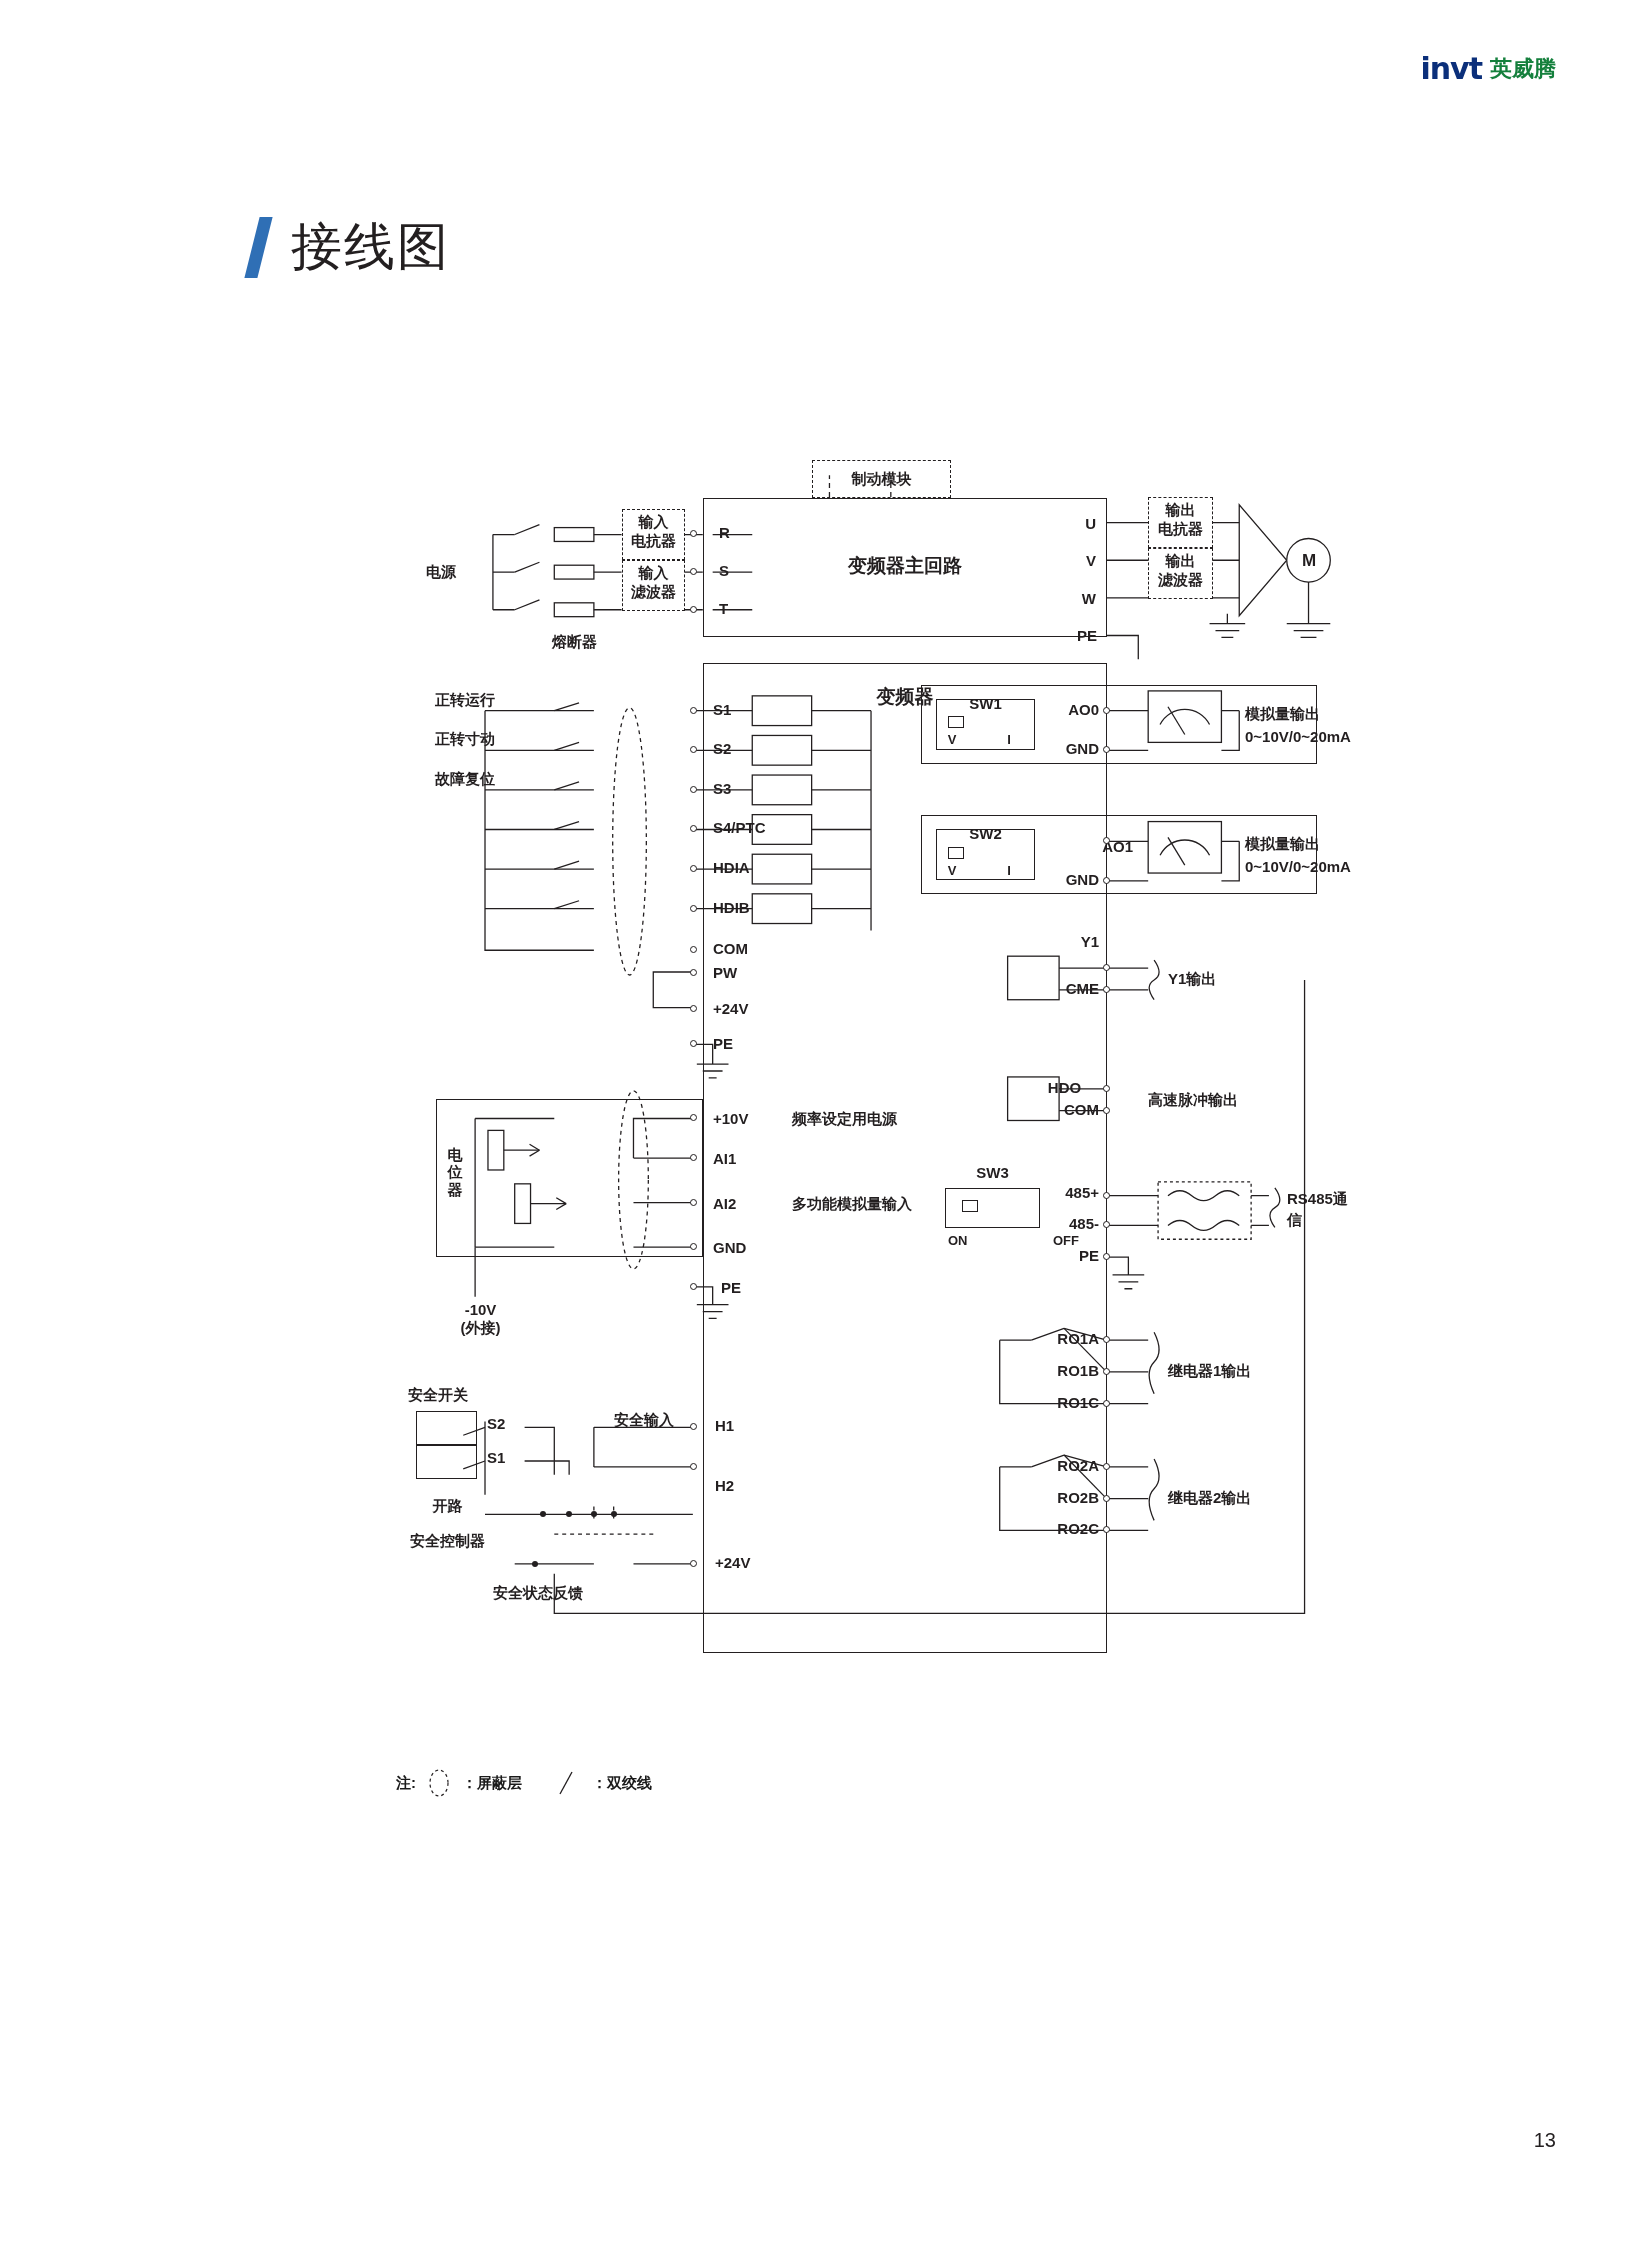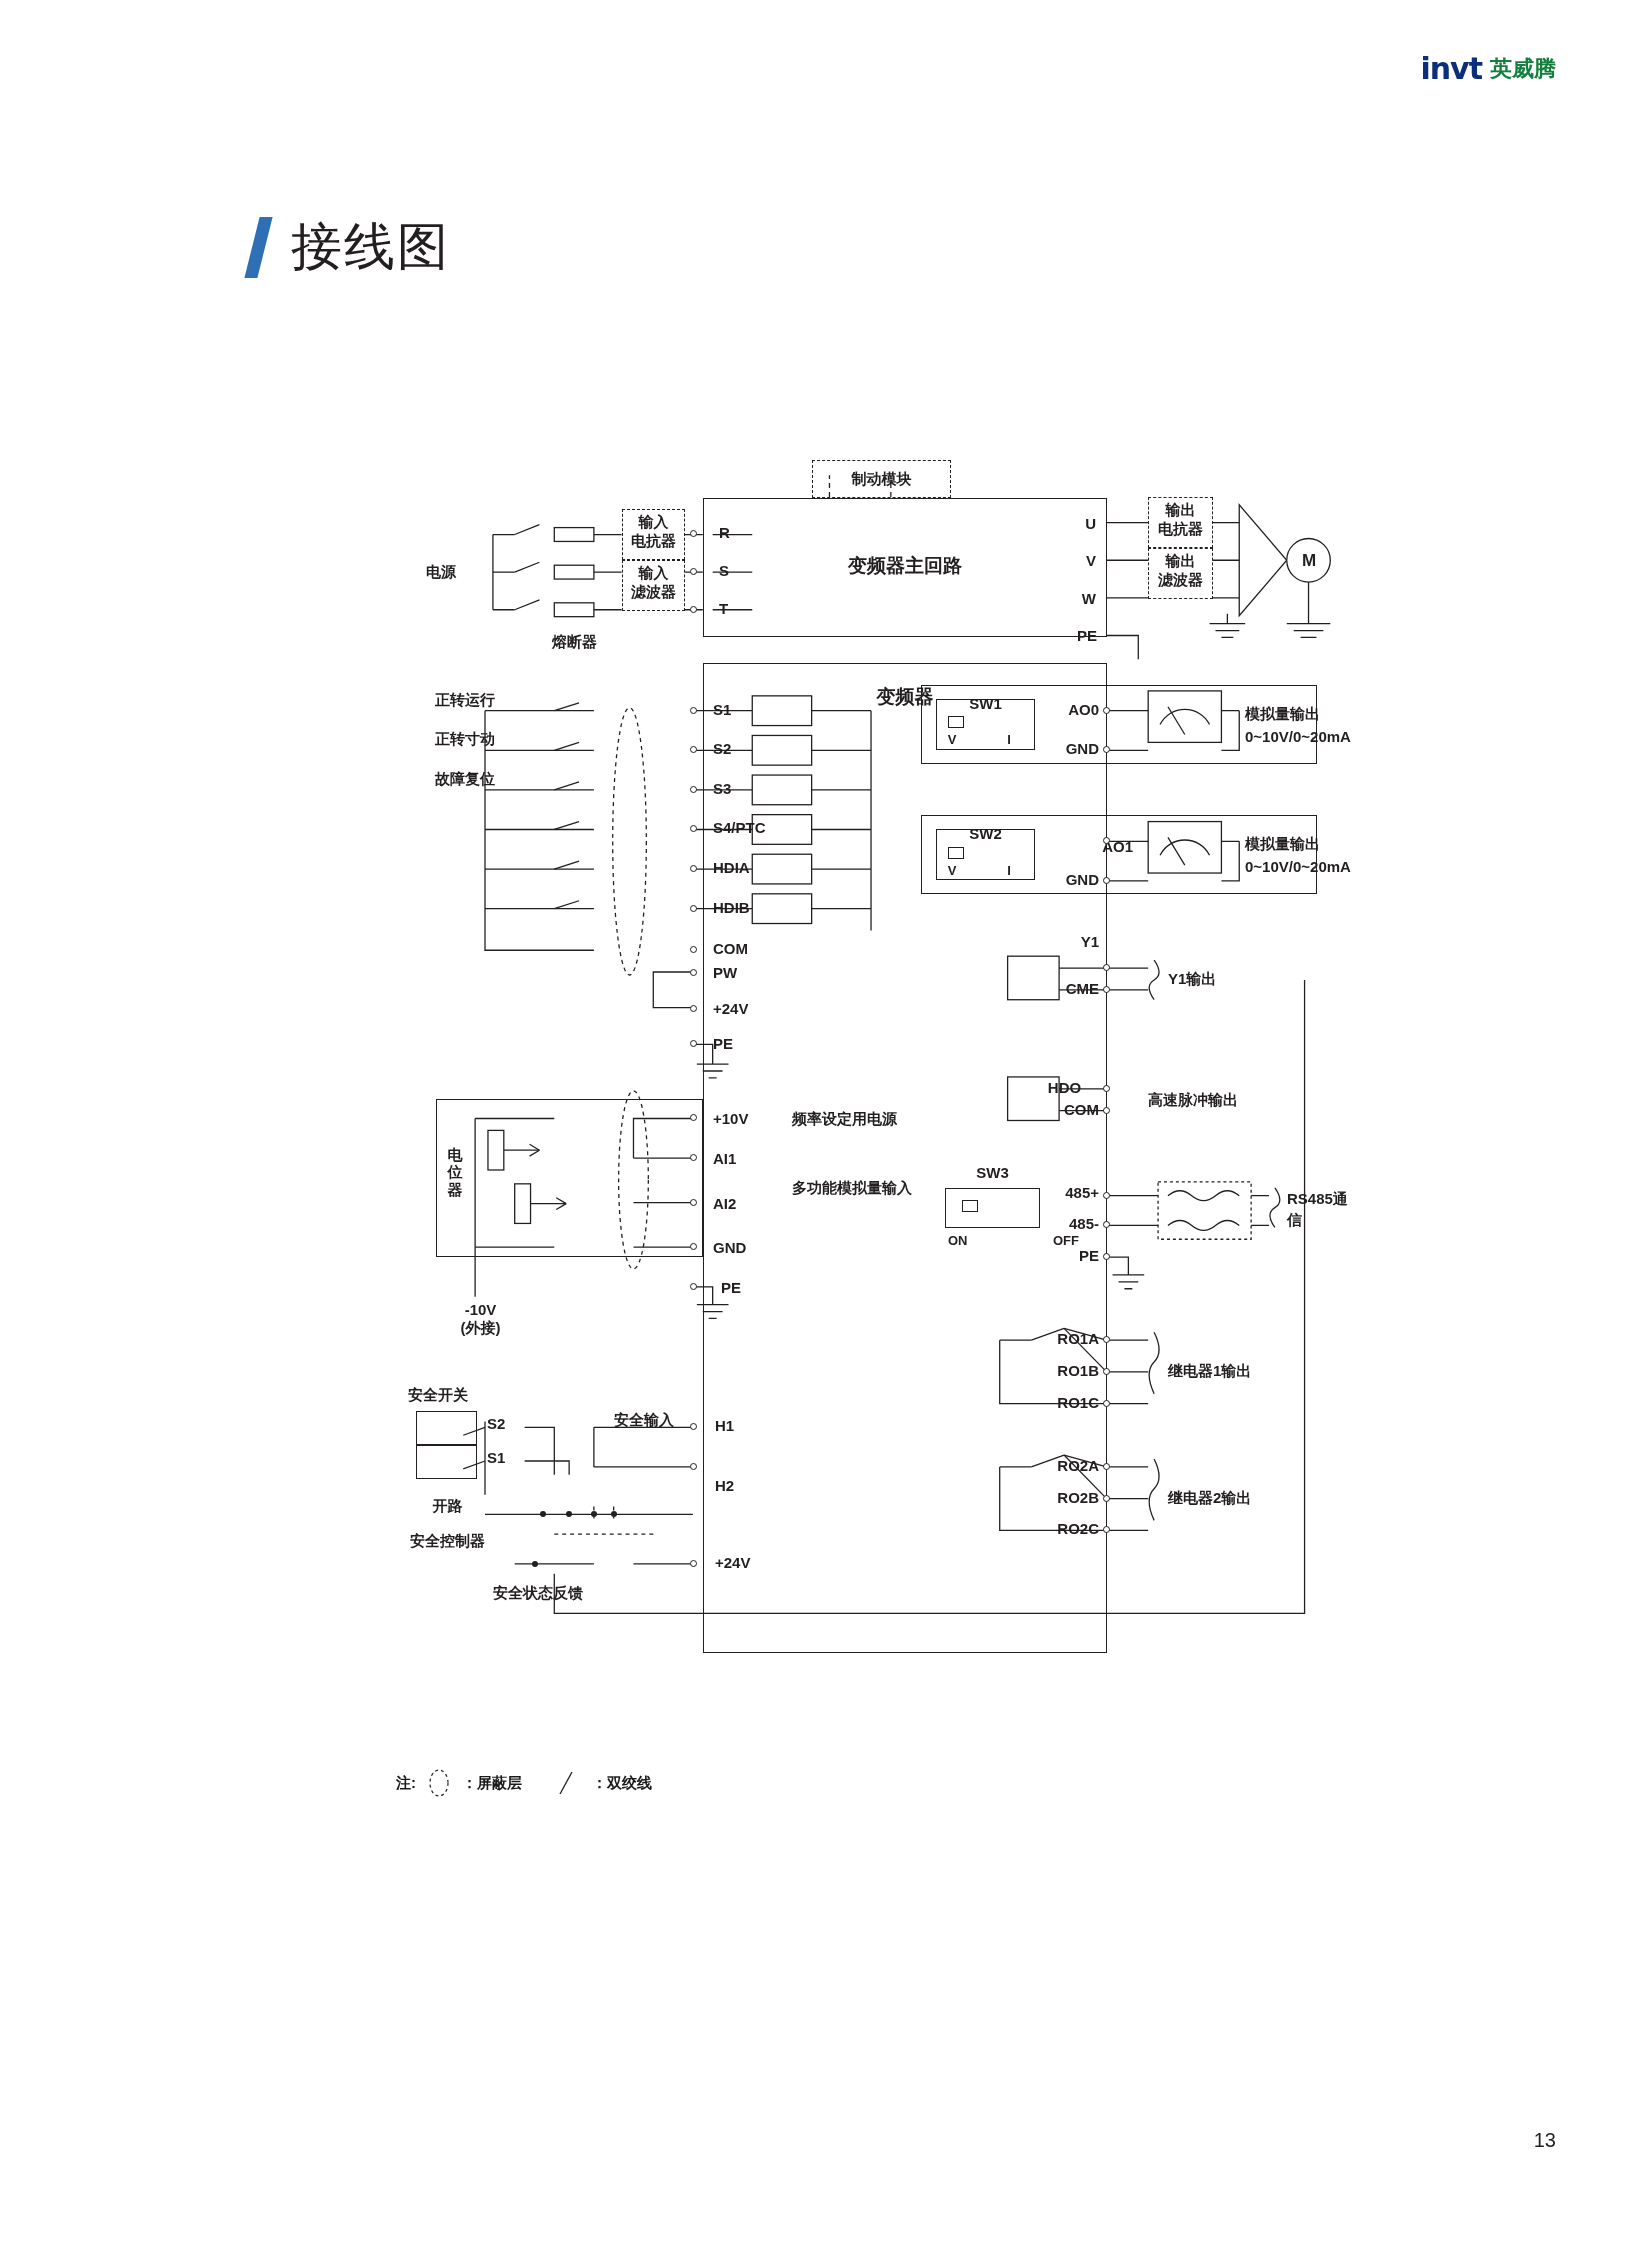--- a/index.html
+++ b/index.html
@@ -259,21 +259,21 @@
     <div class="lbl" style="left:713px;top:570px;">PE</div>
     <div class="dot" style="left:690px;top:481px;"></div>
     <div class="dot" style="left:690px;top:504px;"></div>
     <div class="dot" style="left:690px;top:540px;"></div>
     <div class="dot" style="left:690px;top:575px;"></div>
 
     <div class="lbl" style="left:713px;top:645px;">+10V</div>
     <div class="lbl" style="left:792px;top:645px;">频率设定用电源</div>
     <div class="lbl" style="left:713px;top:685px;">AI1</div>
     <div class="lbl" style="left:713px;top:730px;">AI2</div>
-    <div class="lbl" style="left:792px;top:714px;">多功能模拟量输入</div>
+    <div class="lbl" style="left:792px;top:730px;">多功能模拟量输入</div>
     <div class="lbl" style="left:713px;top:774px;">GND</div>
     <div class="lbl" style="left:721px;top:814px;">PE</div>
     <div class="dot" style="left:690px;top:649px;"></div>
     <div class="dot" style="left:690px;top:689px;"></div>
     <div class="dot" style="left:690px;top:734px;"></div>
     <div class="dot" style="left:690px;top:778px;"></div>
     <div class="dot" style="left:690px;top:818px;"></div>
 
     <div class="box" style="left:436px;top:634px;width:267px;height:158px;"></div>
     <div class="lbl c" style="left:440px;top:681px;width:30px;white-space:pre-line;line-height:1.15;"><span>电

